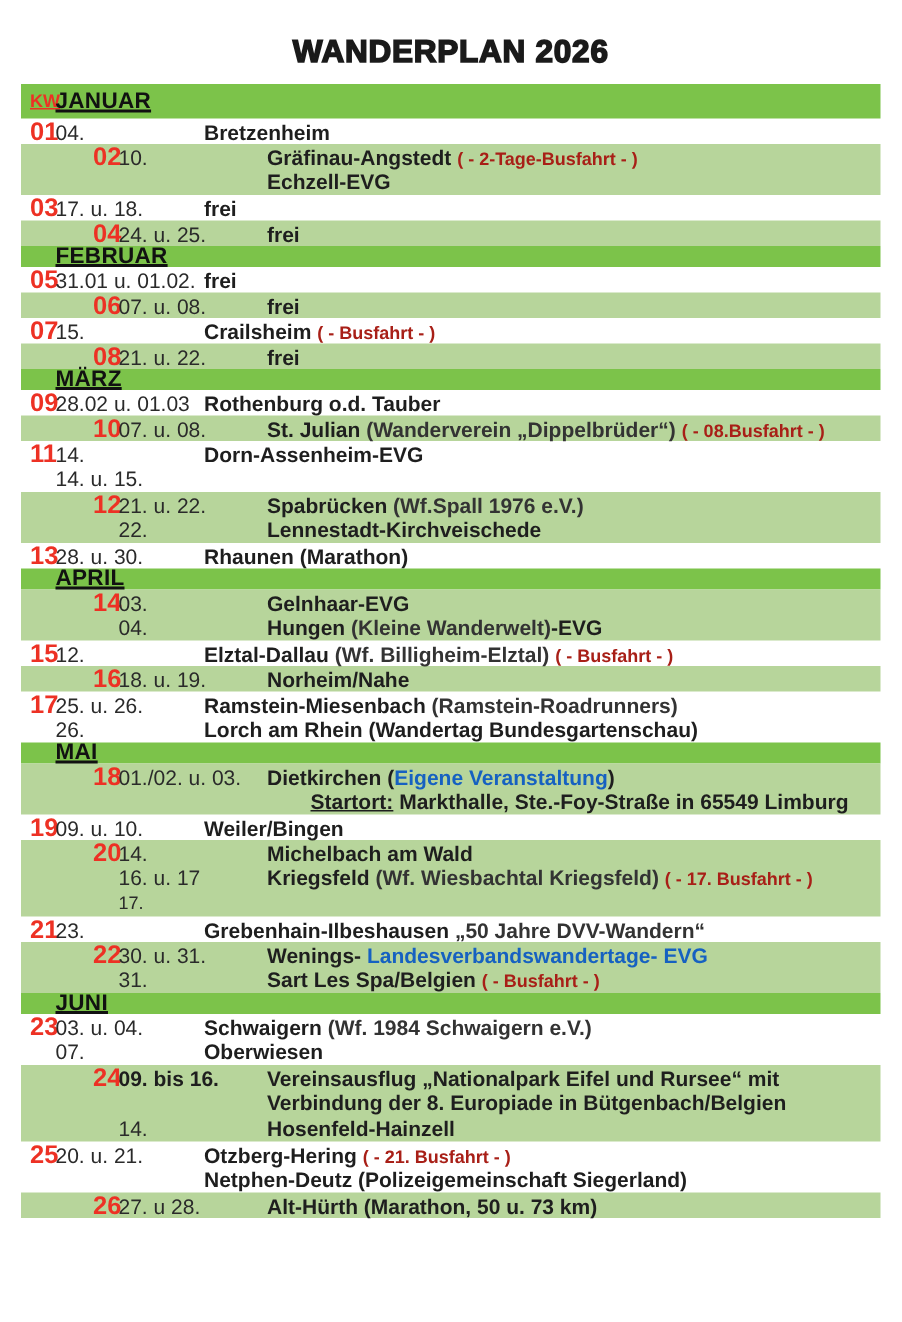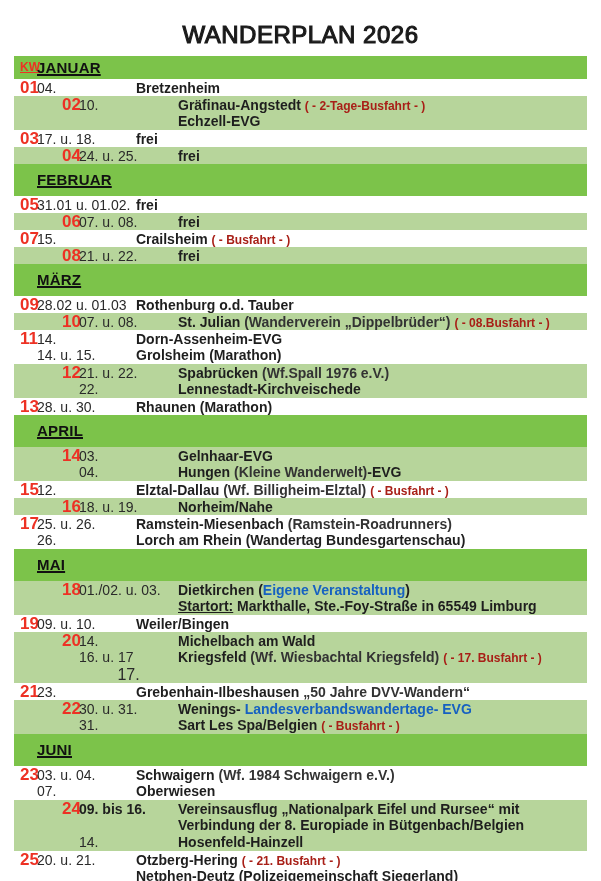--- a/index.html
+++ b/index.html
@@ -1,31 +1,31 @@
 <!DOCTYPE html>
 <html style="--header-green: #7cc34a; --row-green: #b7d59b; --kw-red: #ed3124; --note-red: #a81f17; --link-blue: #1661c1;"><head>
 <meta charset="utf-8">
 <style>
   html,body{margin:0;padding:0;background:#ffffff;}
   body{width:601px;height:881px;overflow:hidden;font-family:"Liberation Sans",sans-serif;-webkit-font-smoothing:antialiased;}
   .page{position:relative;width:601px;height:881px;background:#fff;}
   .title{
     margin:18px 0 5px 0;
     text-align:center;
-    font-size:24px;
+    font-size:21px;
     line-height:33px;
-    font-weight:normal;
+    font-weight:bold;
     letter-spacing:.5px;
     color:#1a1a1a;
     -webkit-text-stroke:1.1px #1a1a1a;
   }
   .wtable{margin-left:14px;width:573px;color:#222;}
   .hbar{
     background:var(--header-green);
-    height:32px;line-height:18px;
+    height:14px;line-height:18px;
     display:flex;align-items:center;
     padding-left:6px;
   }
   .hbar.first{height:23px;line-height:23px;}
   .kwh{
     width:17px;flex:none;
     font-size:12px;font-weight:bold;color:var(--kw-red);
     text-decoration:underline;
   }
   .month{
@@ -33,27 +33,27 @@
     text-decoration:underline;
     text-decoration-thickness:1.5px;
     letter-spacing:.2px;
   }
   .block{padding-left:6px;}
   .block.green{background:var(--row-green);padding-left:48px;}
   .line{display:flex;align-items:baseline;height:17px;line-height:17px;font-size:14px;}
   .kw{width:17px;flex:none;color:var(--kw-red);font-weight:bold;font-size:17px;}
   .date{min-width:99px;flex:none;white-space:nowrap;font-weight:normal;color:#2a2a2a;}
   .date.db{font-weight:bold;color:#1e1e1e;}
-  .date.ds{font-size:16px;text-align:center;}
+  .date.ds{font-size:12px;}
   .desc{flex:1;white-space:nowrap;}
   .seg-bold{font-weight:bold;color:#1e1e1e;}
   .seg-normal{font-weight:bold;color:#333;}
   .seg-red{font-weight:bold;color:var(--note-red);font-size:12px;}
   .seg-blue{font-weight:bold;color:var(--link-blue);}
-  .seg-boldu{font-weight:bold;color:#1e1e1e;text-decoration:underline;}
+  .seg-boldu{font-weight:bold;color:#1e1e1e;text-decoration:underline;margin-left:29px;}
 </style>
 </head>
 <body>
 
 <div class="page">
   <div class="title">WANDERPLAN 2026</div>
   <div class="wtable" id="wtable">
       <div class="hbar first">
         <span class="kwh">KW</span>
         <span class="month">JANUAR</span>
@@ -143,21 +143,20 @@
       </div>
       <div class="block">
         <div class="line">
           <span class="kw">11</span>
           <span class="date">14.</span>
           <span class="desc"><span class="seg-bold">Dorn-Assenheim-EVG</span></span>
         </div>
         <div class="line">
           <span class="kw"></span>
           <span class="date">14. u. 15.</span>
-          <span class="desc"><span class="seg-bold">Grolsheim (Marathon)</span></span>
         </div>
       </div>
       <div class="block green">
         <div class="line">
           <span class="kw">12</span>
           <span class="date">21. u. 22.</span>
           <span class="desc"><span class="seg-bold">Spabrücken </span><span class="seg-normal">(Wf.Spall 1976 e.V.)</span></span>
         </div>
         <div class="line">
           <span class="kw"></span>

